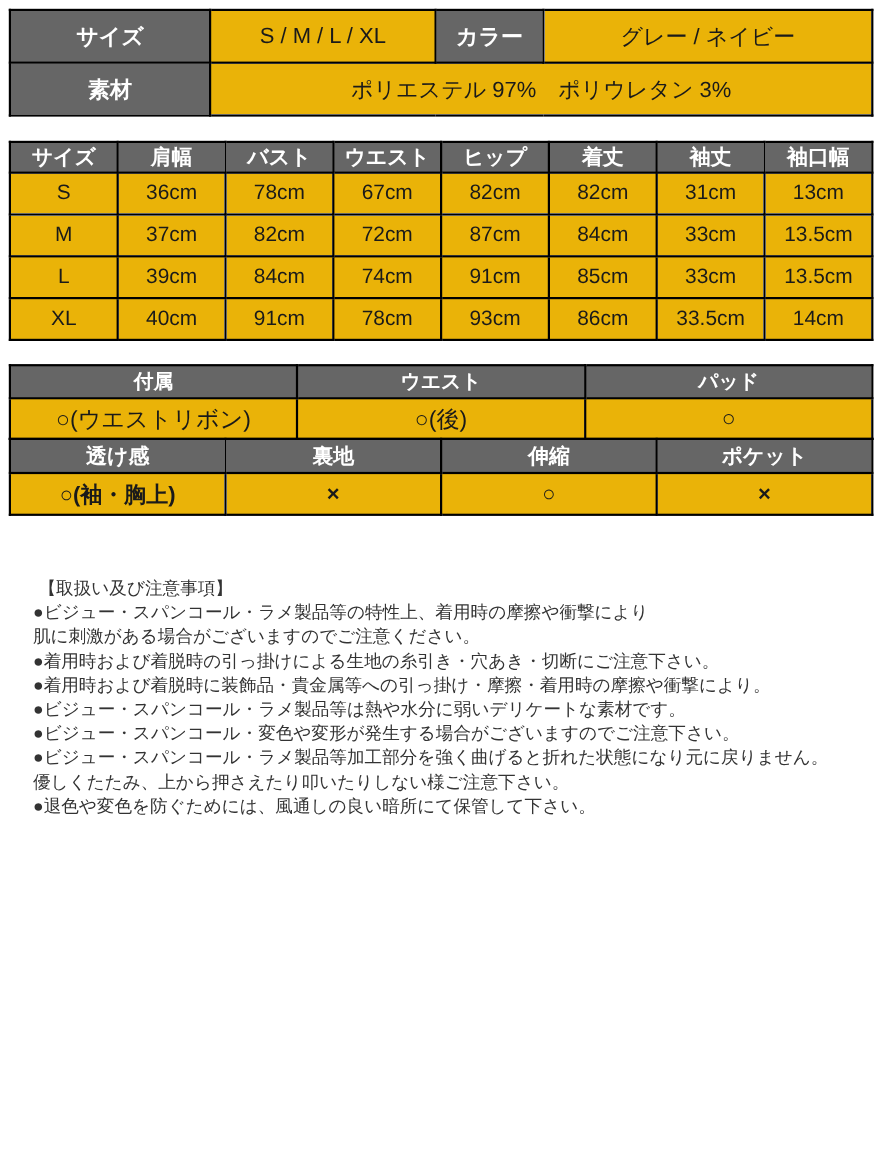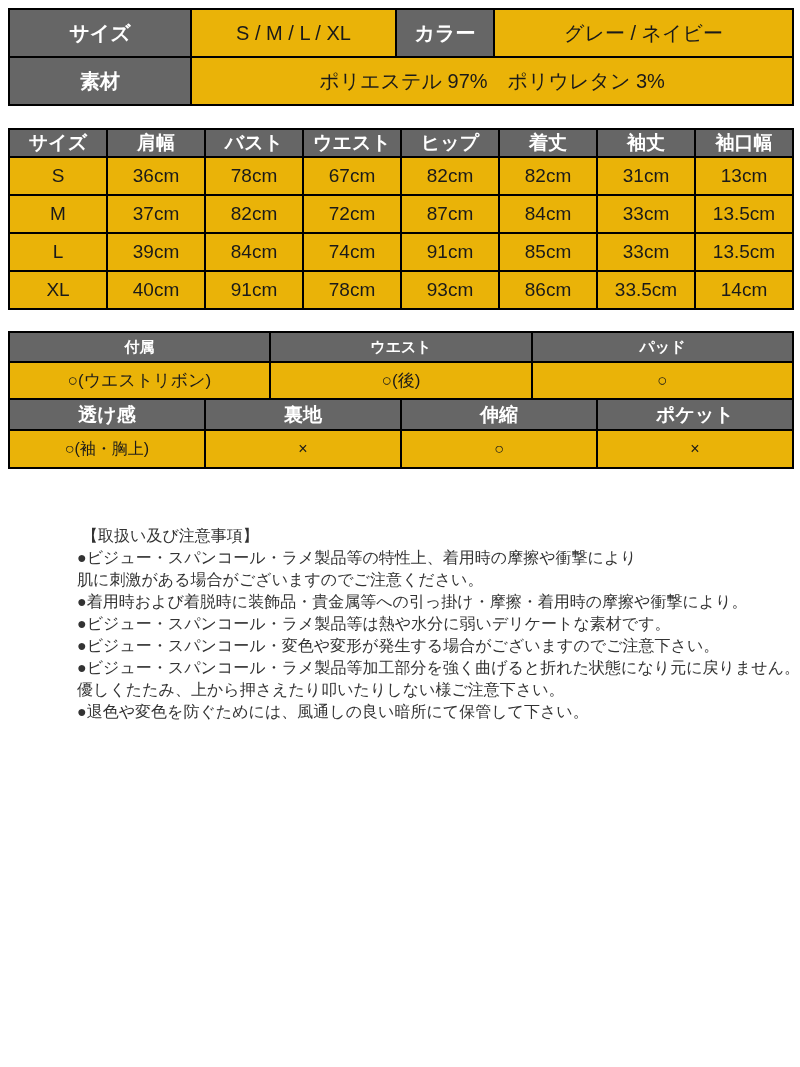--- a/index.html
+++ b/index.html
@@ -27,35 +27,35 @@
   
   .info-table th, .info-table td { height: 46px; font-size: 20px; }
 
   
   .meas-table { margin-top: 22px; }
   .meas-table th { height: 24px; font-size: 19px; }
   .meas-table td { height: 36px; font-size: 19px; }
 
   
   .feat-table-1 { margin-top: 21px; }
-  .feat-table-1 th { height: 28px; font-size: 15px; }
-  .feat-table-1 td { height: 35px; font-size: 17px; }
+  .feat-table-1 th { height: 28px; font-size: 18px; }
+  .feat-table-1 td { height: 35px; font-size: 21px; }
   .feat-table-2 { margin-top: -2px; }
   .feat-table-2 th { height: 29px; font-size: 19px; }
-  .feat-table-2 td { height: 36px; font-size: 16px; }
+  .feat-table-2 td { height: 36px; font-size: 20px; font-weight: bold; }
 
   
   .notes {
     margin: 56px 0 0 22px;
     font-size: 16px;
     line-height: 22px;
     color: #333333;
   }
   .notes-title { padding-left: 5px; }
-  .note-line { white-space: nowrap; margin-left: 47px; }
+  .note-line { white-space: nowrap; }
 </style>
 </head>
 <body>
 
 <div class="sheet">
 
   <table class="info-table">
     <colgroup>
       <col style="width:182px">
         <col style="width:205px">
@@ -181,20 +181,21 @@
       <td>○</td>
       <td>×</td>
     </tr>
   </tbody>
     </table>
 
   <div class="notes">
     <div class="note-line notes-title">【取扱い及び注意事項】</div>
     <div class="note-line">●ビジュー・スパンコール・ラメ製品等の特性上、着用時の摩擦や衝撃により</div>
     <div class="note-line">肌に刺激がある場合がございますのでご注意ください。</div>
+    <div class="note-line">●着用時および着脱時の引っ掛けによる生地の糸引き・穴あき・切断にご注意下さい。</div>
     <div class="note-line">●着用時および着脱時に装飾品・貴金属等への引っ掛け・摩擦・着用時の摩擦や衝撃により。</div>
     <div class="note-line">●ビジュー・スパンコール・ラメ製品等は熱や水分に弱いデリケートな素材です。</div>
     <div class="note-line">●ビジュー・スパンコール・変色や変形が発生する場合がございますのでご注意下さい。</div>
     <div class="note-line">●ビジュー・スパンコール・ラメ製品等加工部分を強く曲げると折れた状態になり元に戻りません。</div>
     <div class="note-line">優しくたたみ、上から押さえたり叩いたりしない様ご注意下さい。</div>
     <div class="note-line">●退色や変色を防ぐためには、風通しの良い暗所にて保管して下さい。</div>
   </div>
 
 </div>
 

